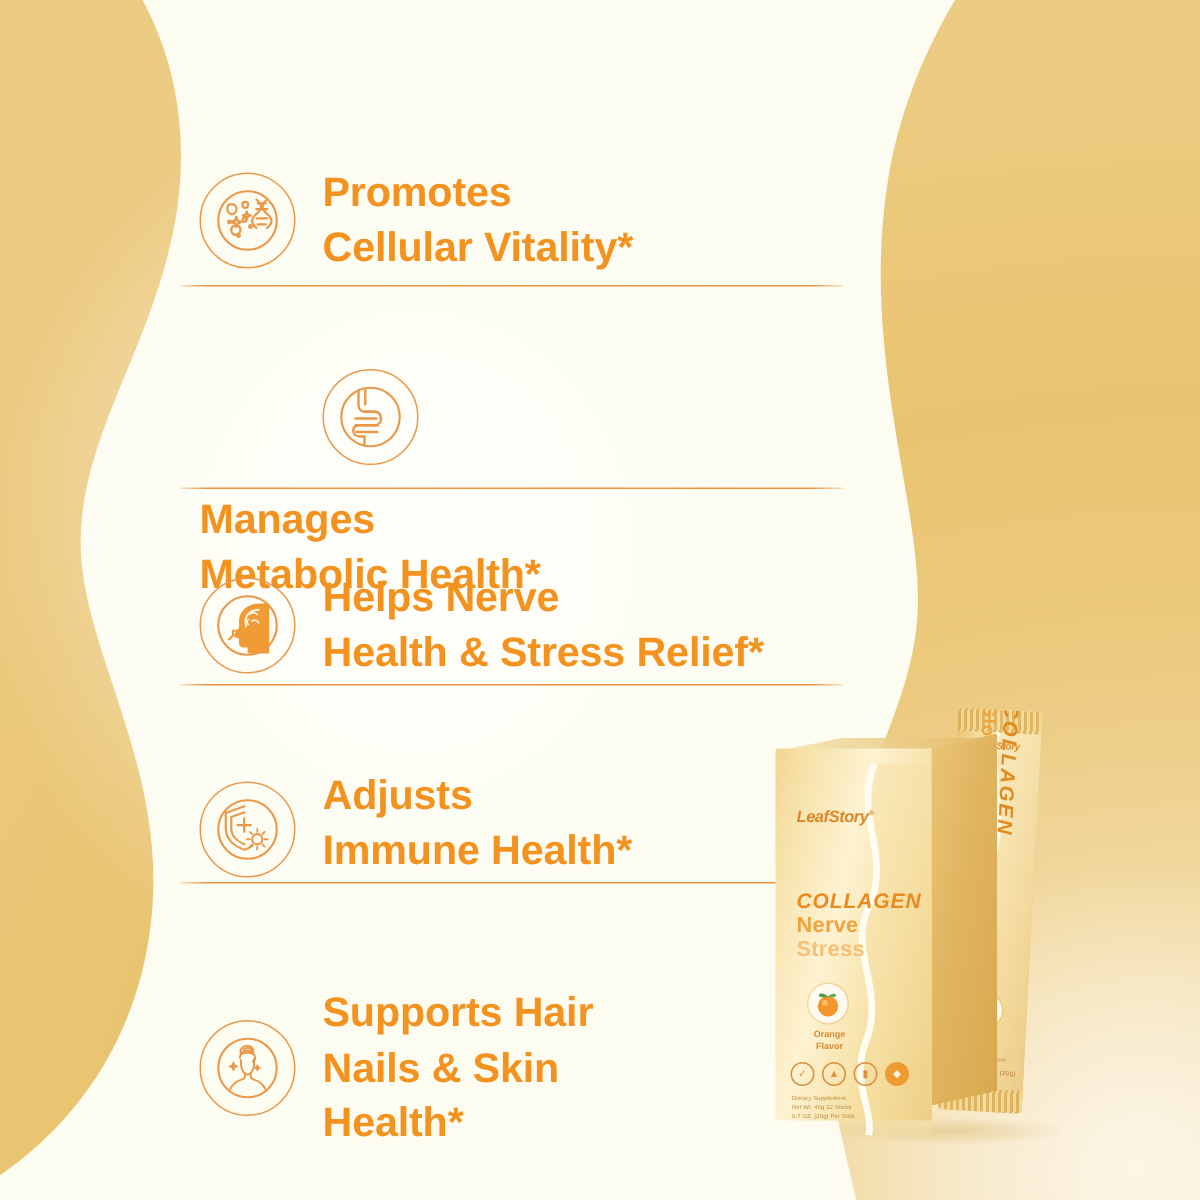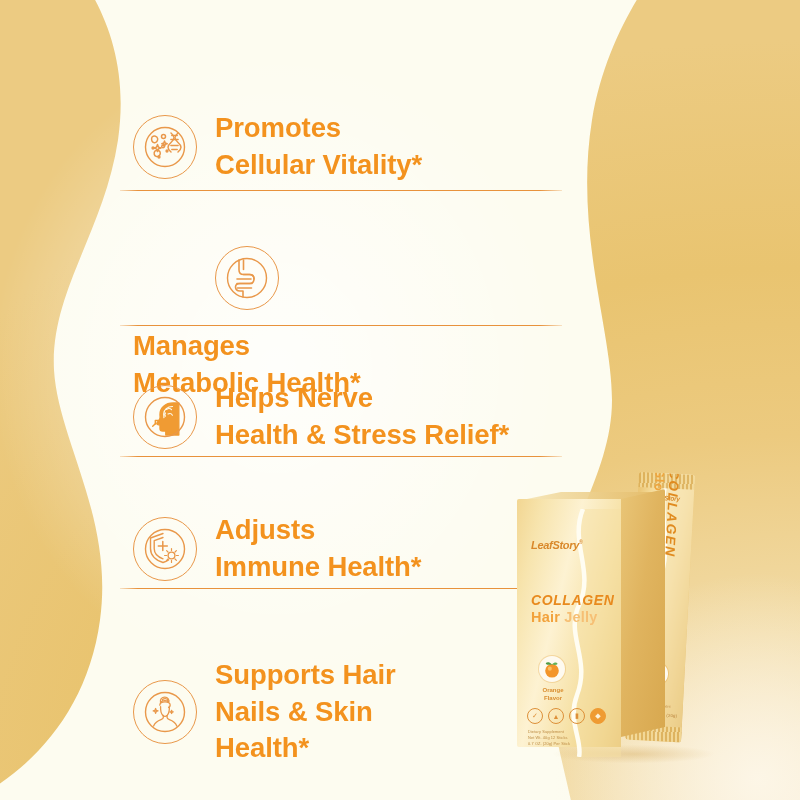--- a/index.html
+++ b/index.html
@@ -256,21 +256,21 @@
         <path d="M16.5 26.5h-3.2v3.2" stroke="#f09b33" stroke-width="1.4"></path>
         <path d="M13.3 29.7l-2.6 2.6" stroke="#f09b33" stroke-width="1.4"></path>
         <circle cx="23" cy="23" r="19.5" stroke="#e9984a" stroke-width="1.4"></circle>
       </svg>
     </span>
     <span class="label">Helps Nerve
 Health &amp; Stress Relief*</span>
   </div>
   <div class="divider" style="top:456px;"></div>
 
-  <div class="row" style="top:512px;">
+  <div class="row" style="top:512px;align-items:flex-end;">
     <span class="iconwrap">
       <svg width="46" height="46" viewBox="0 0 46 46" fill="none" stroke="#e9984a" stroke-width="1.4" stroke-linecap="round" stroke-linejoin="round">
         <path d="M21 7.5L8.5 12v10.5c0 6.6 5.2 11.6 12.5 14 2.1-.7 4-1.6 5.6-2.7"></path>
         <path d="M21 11.5l-8.8 3.2v7.8c0 4.8 3.7 8.5 8.8 10.3"></path>
         <path d="M20.8 15.5v9M16.3 20h9" stroke-width="1.5"></path>
         <circle cx="29.5" cy="29.5" r="3.4"></circle>
         <path d="M29.5 24.6v-2M29.5 36.4v-2M24.6 29.5h-2M36.4 29.5h-2M26 26l-1.4-1.4M34.4 34.4L33 33M26 33l-1.4 1.4M34.4 24.6L33 26" stroke-width="1.2"></path>
         <circle cx="23" cy="23" r="19.5" stroke-width="1.4"></circle>
       </svg>
     </span>
@@ -336,21 +336,21 @@
       <div class="b-sidebrand">LeafStory</div>
     </div>
     <div class="front">
       <svg class="wavefront" viewBox="0 0 104 248" preserveAspectRatio="none">
         <path d="M66 0 C 52 34, 78 62, 62 96 C 48 126, 74 150, 60 186 C 50 212, 66 232, 62 248 L 104 248 L 104 0 Z" fill="#f5dfa4" opacity=".5"></path>
         <path d="M66 0 C 52 34, 78 62, 62 96 C 48 126, 74 150, 60 186 C 50 212, 66 232, 62 248" fill="none" stroke="#fffdf2" stroke-width="4.5"></path>
       </svg>
       <div class="b-brand"><span>LeafStory</span><sup>®</sup></div>
       <div class="b-title">
         <span class="l1">COLLAGEN</span>
-        <span class="l2"><span>Hair</span> <em>Jelly</em></span>
+        <span class="l2"><span>Nerve</span> <em>Stress</em></span>
       </div>
       <div class="b-fruit">
         <svg width="22" height="22" viewBox="0 0 24 24">
           <circle cx="12" cy="14" r="7.4" fill="#f3952a"></circle>
           <circle cx="9.6" cy="11.6" r="2.2" fill="#ffc971" opacity=".8"></circle>
           <path d="M12 7c-2.6-3-5.6-2.6-6.6-1.6C4.6 6.4 6.9 8.4 12 7z" fill="#4f9b46"></path>
           <path d="M12 7c2.2-2.6 5-2.3 5.8-1.4.8 1-1.2 2.8-5.8 1.4z" fill="#63b055"></path>
         </svg>
       </div>
       <div class="b-flavor">Orange

